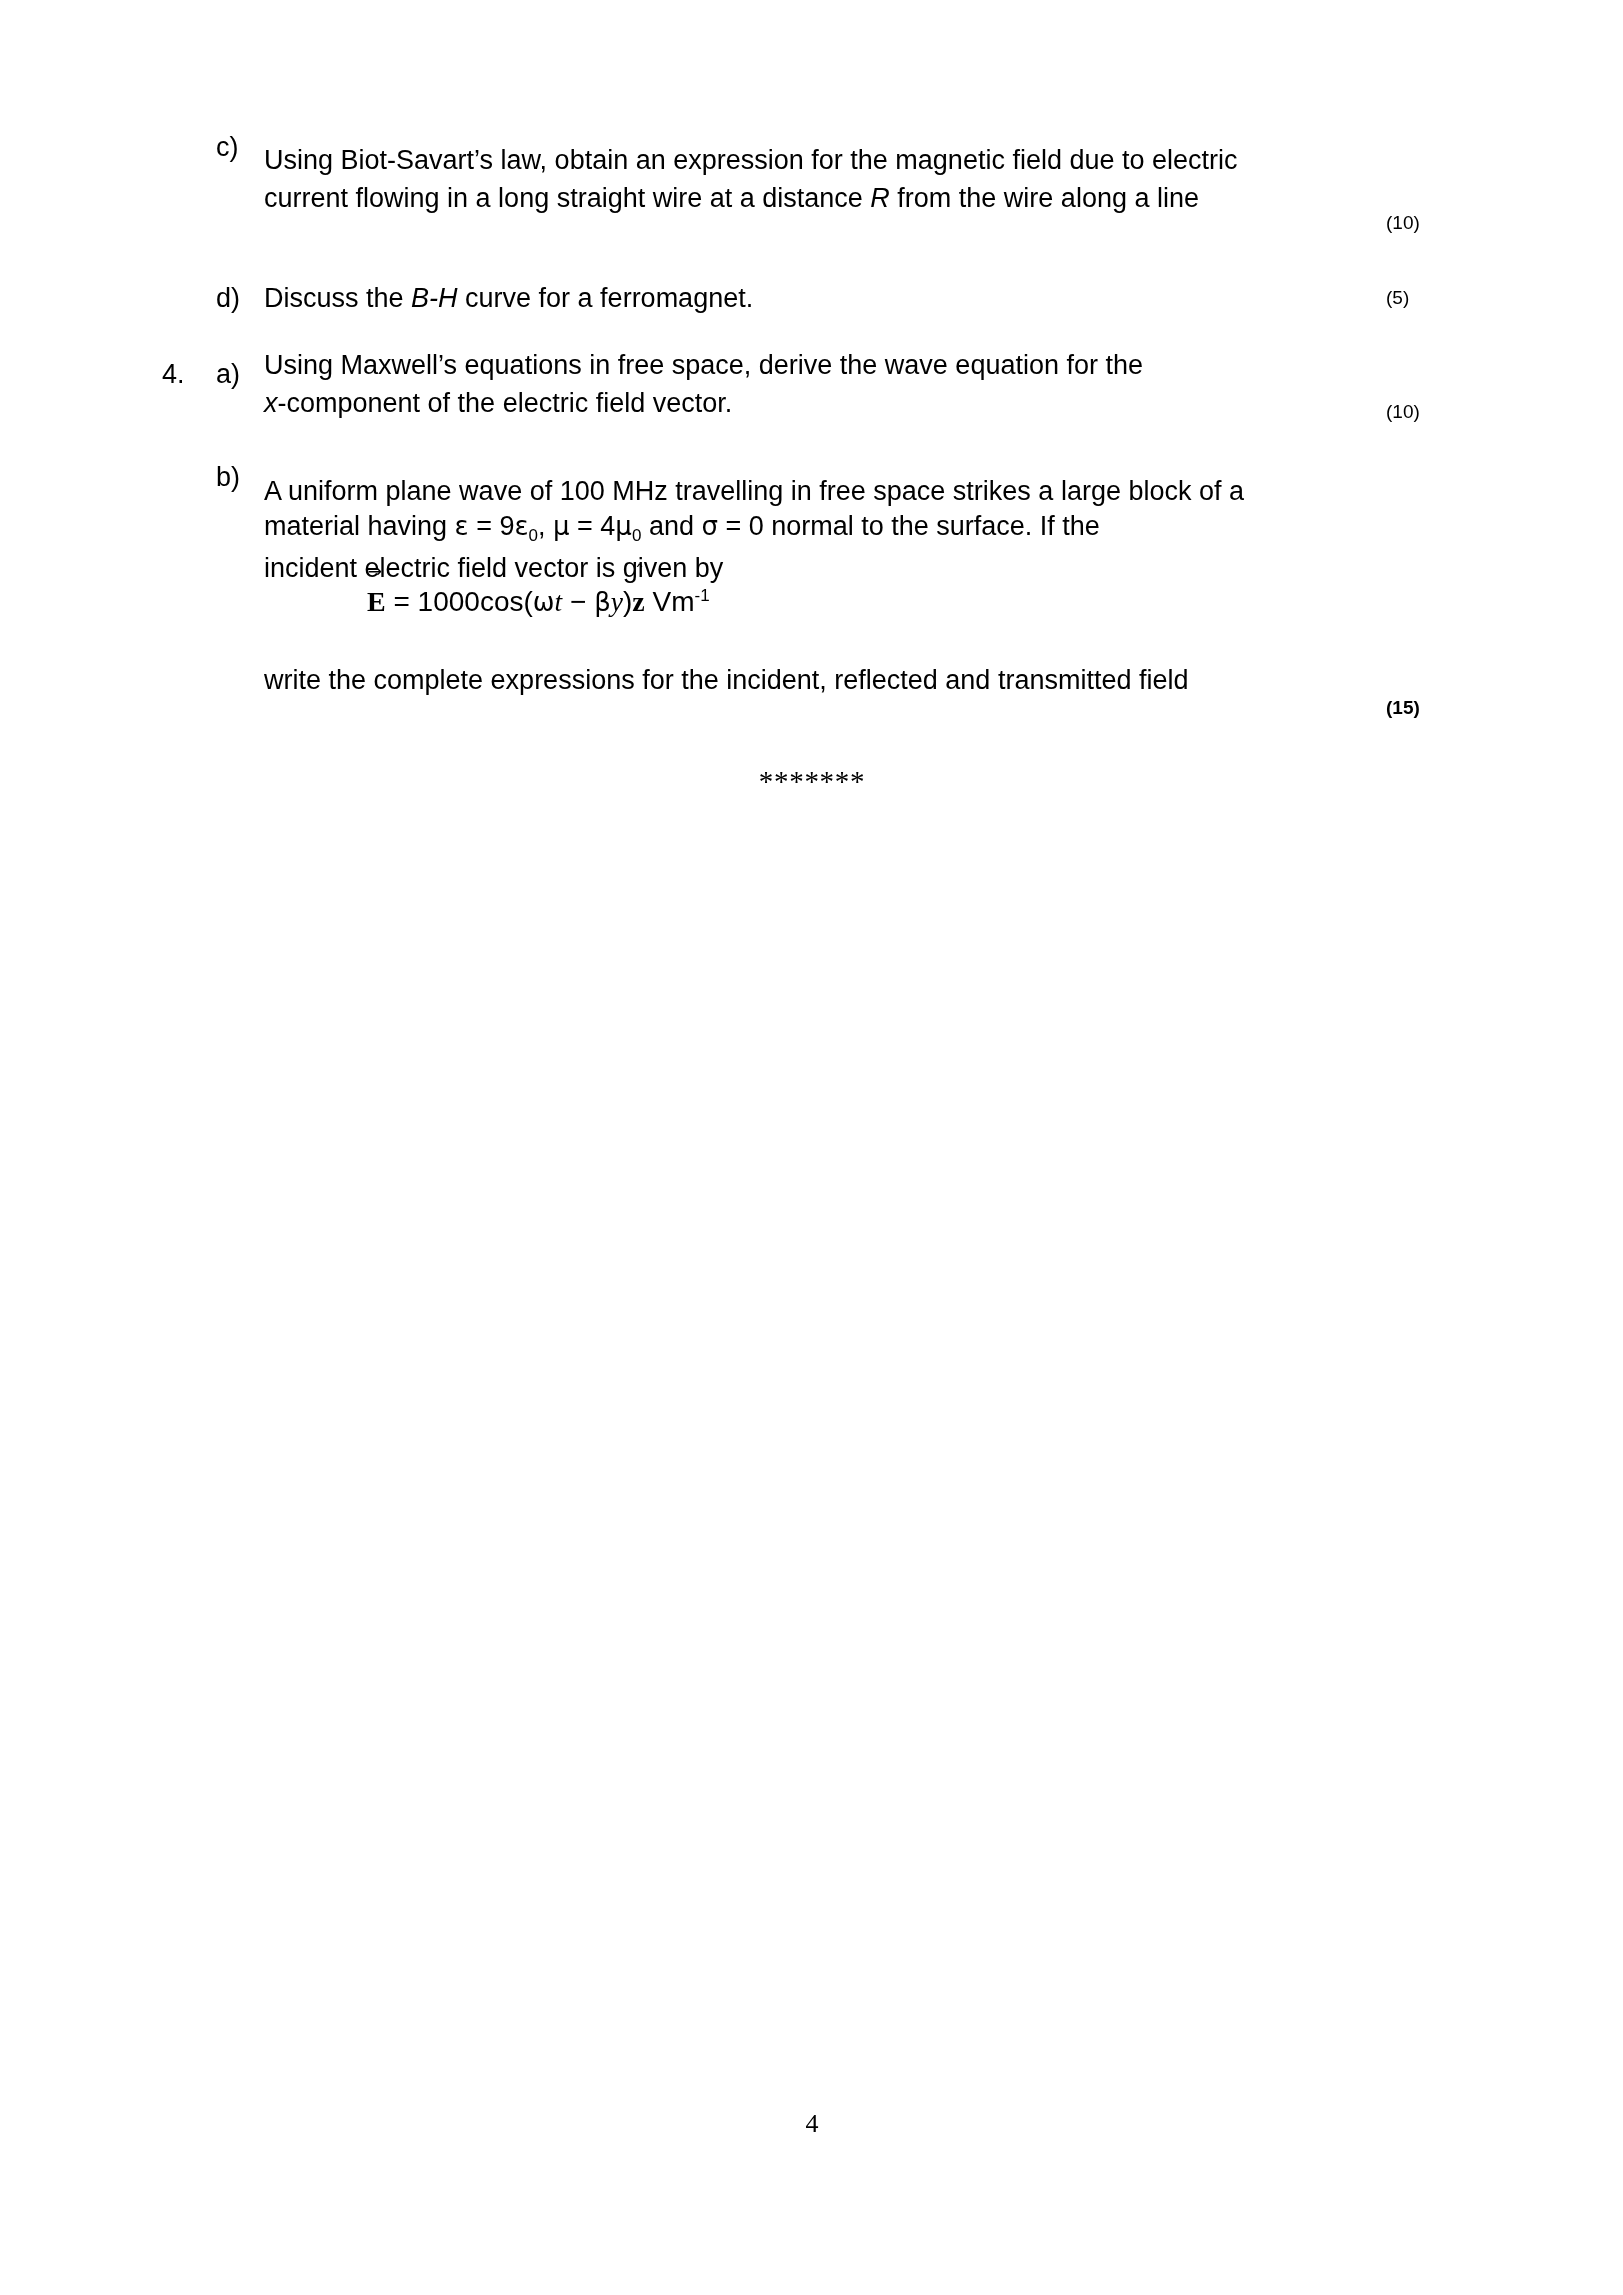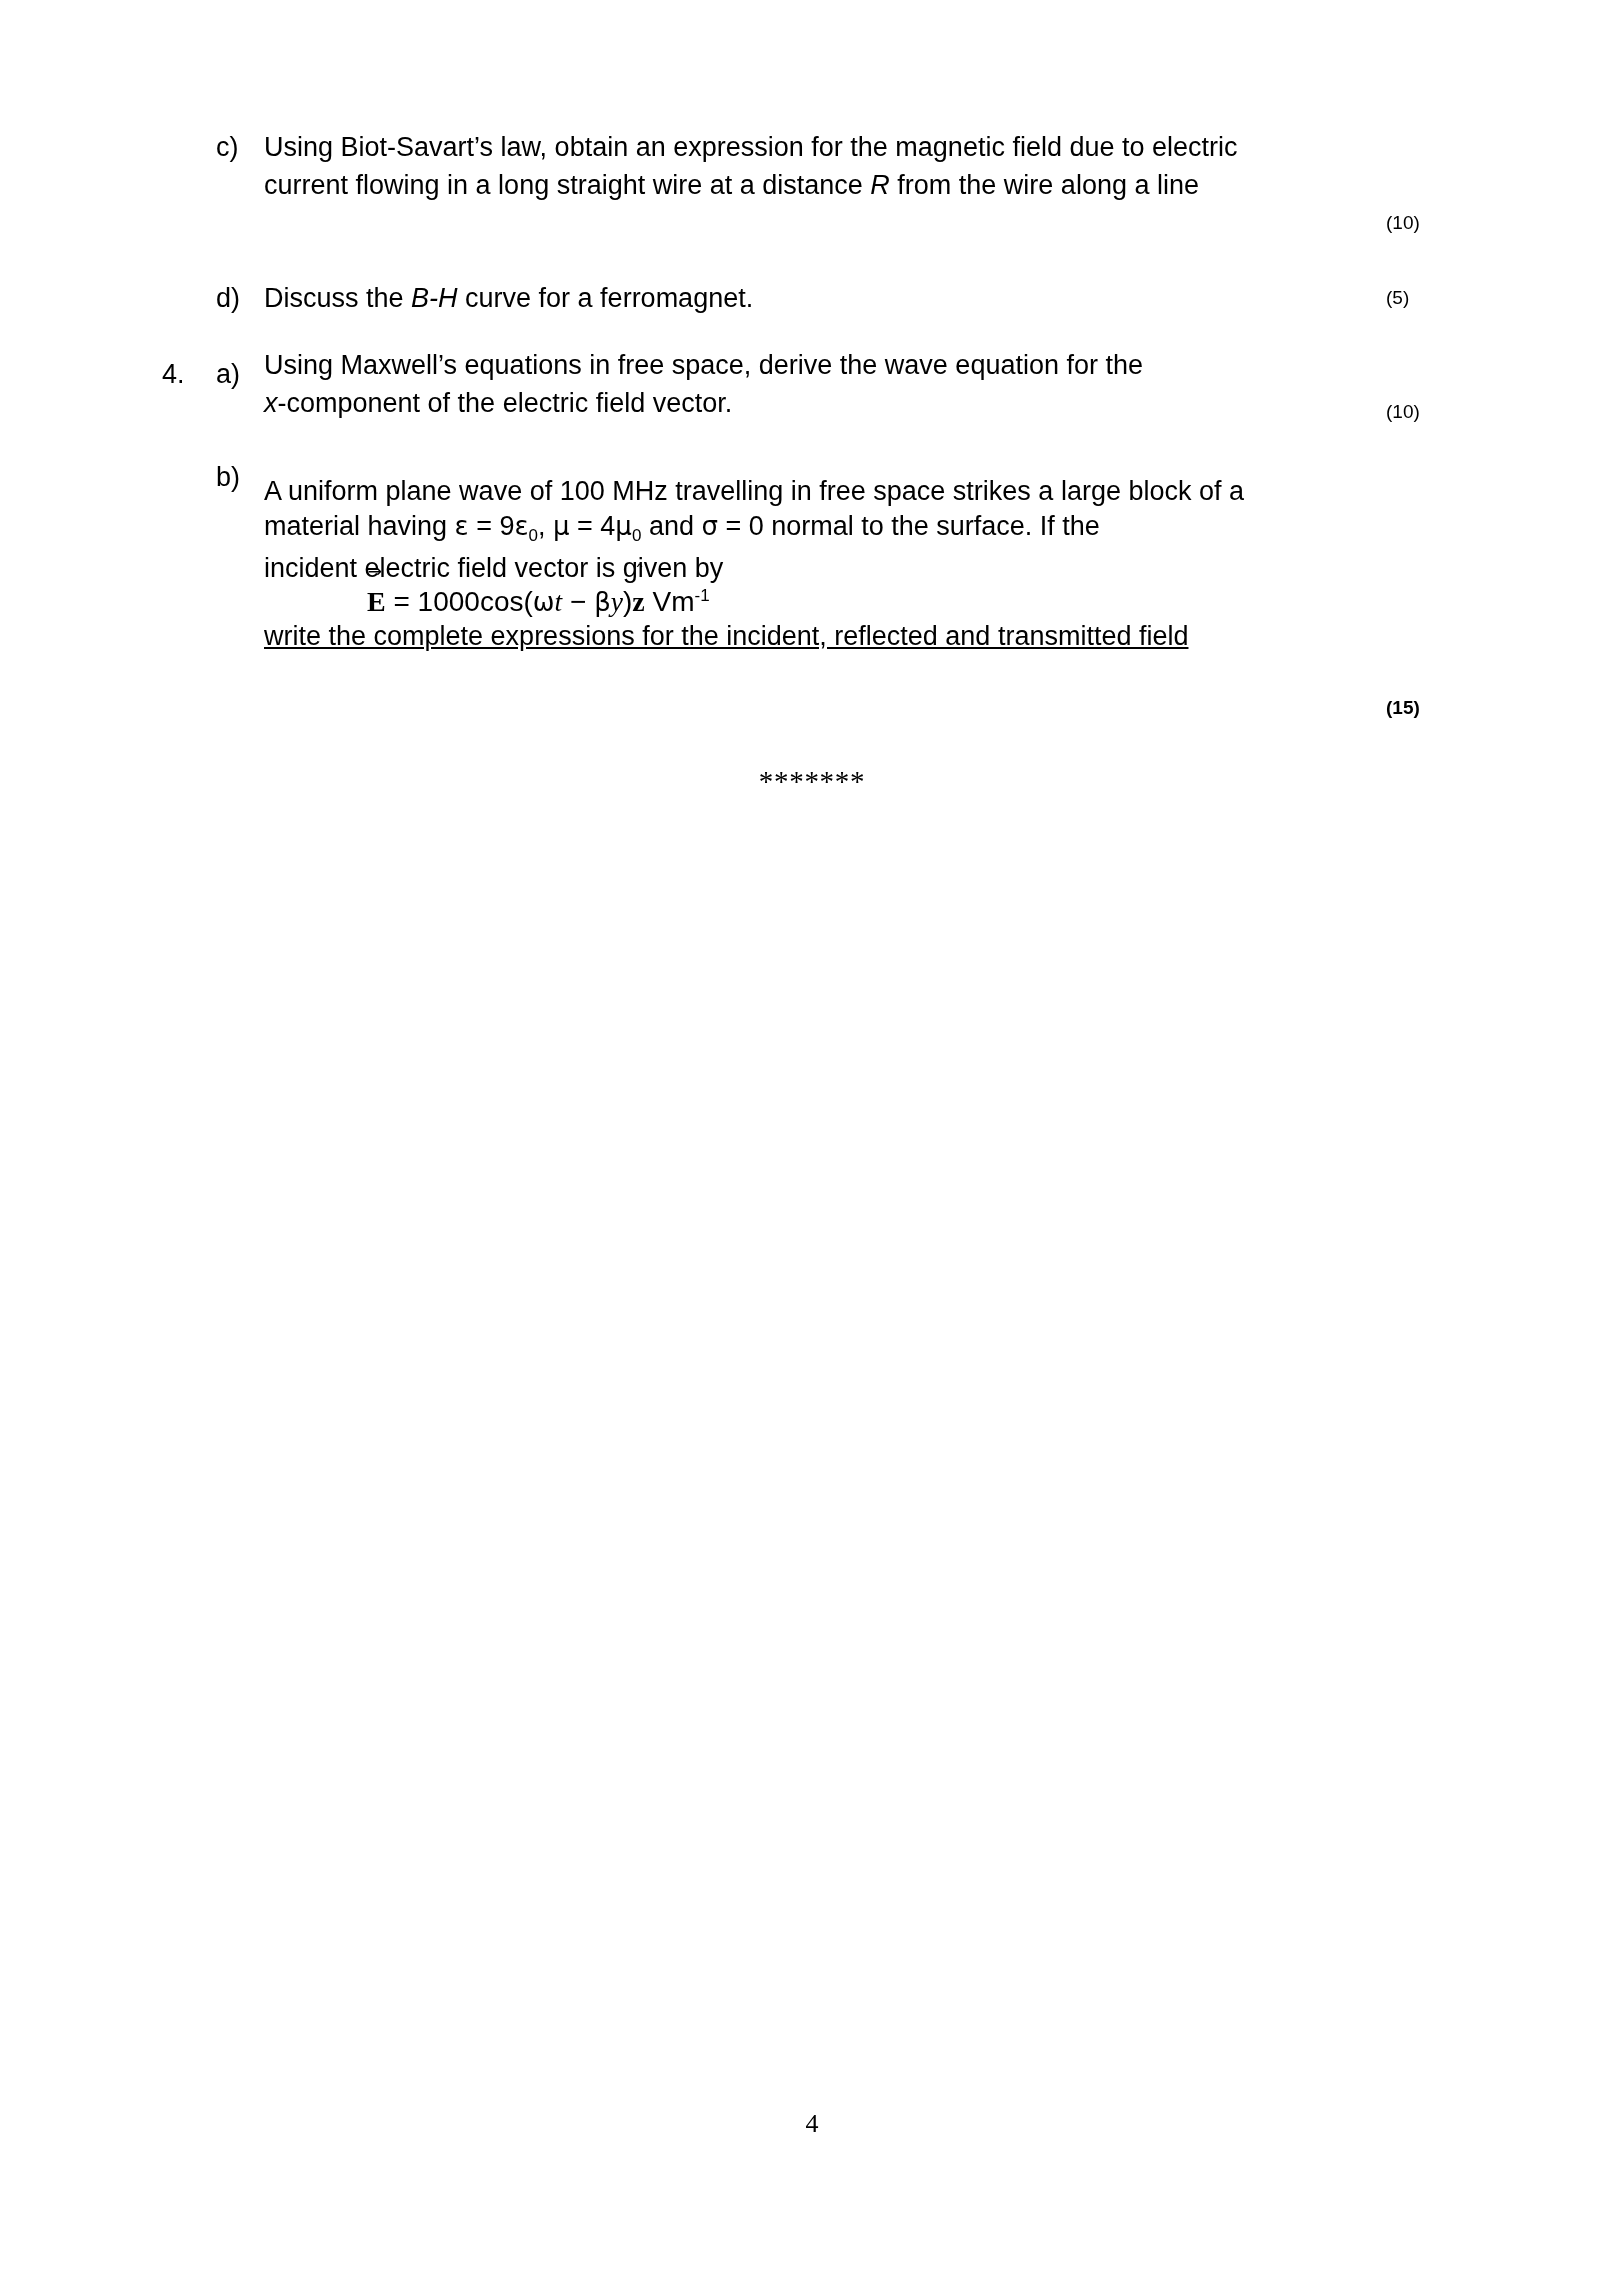--- a/index.html
+++ b/index.html
@@ -144,21 +144,21 @@
     font-size: 26px;
     font-family: "Liberation Serif", serif;
   }
 </style>
 </head>
 <body>
 
 <div class="page">
 
   <div class="qlabel" style="top:128px;">c)</div>
-  <div class="qbody" style="top:128px;">
+  <div class="qbody" style="top:141px;">
     <div class="ln">Using Biot-Savart’s law, obtain an expression for the magnetic field due to electric</div>
     <div class="ln">
       <span>current flowing in a long straight wire at a distance </span><span class="it">R</span><span> from the wire along a line</span>
     </div>
   </div>
   <div class="marks" style="top:204px;">(10)</div>
 
   <div class="qlabel" style="top:279px;">d)</div>
   <div class="qbody" style="top:279px;">
     <div class="ln">
@@ -187,21 +187,21 @@
   </div>
 
   <div class="qbody" style="top:537px;margin-top:12px;">
     <div class="ln">incident electric field vector is given by</div>
   </div>
 
   <div class="equation">
     <span class="vecE"><span class="arrow">→</span><span>E</span></span><span> = </span><span class="eqtxt">1000cos(</span><span class="sym">ω</span><span class="symi">t</span><span> − </span><span class="sym">β</span><span class="symi">y</span><span class="eqtxt">)</span><span class="hatz"><span class="hat">ˆ</span><span>z</span></span><span class="eqtxt"> Vm</span><span class="sup eqtxt">-1</span>
   </div>
 
-  <div class="qbody" style="top:617px;text-decoration:underline;">
+  <div class="qbody" style="top:661px;">
     <div class="ln">write the complete expressions for the incident, reflected and transmitted field</div>
   </div>
   <div class="marks" style="top:689px;font-weight:bold;">(15)</div>
 
   <div class="separator">*******</div>
 
   <div class="pagenum">4</div>
 
 </div>
 

